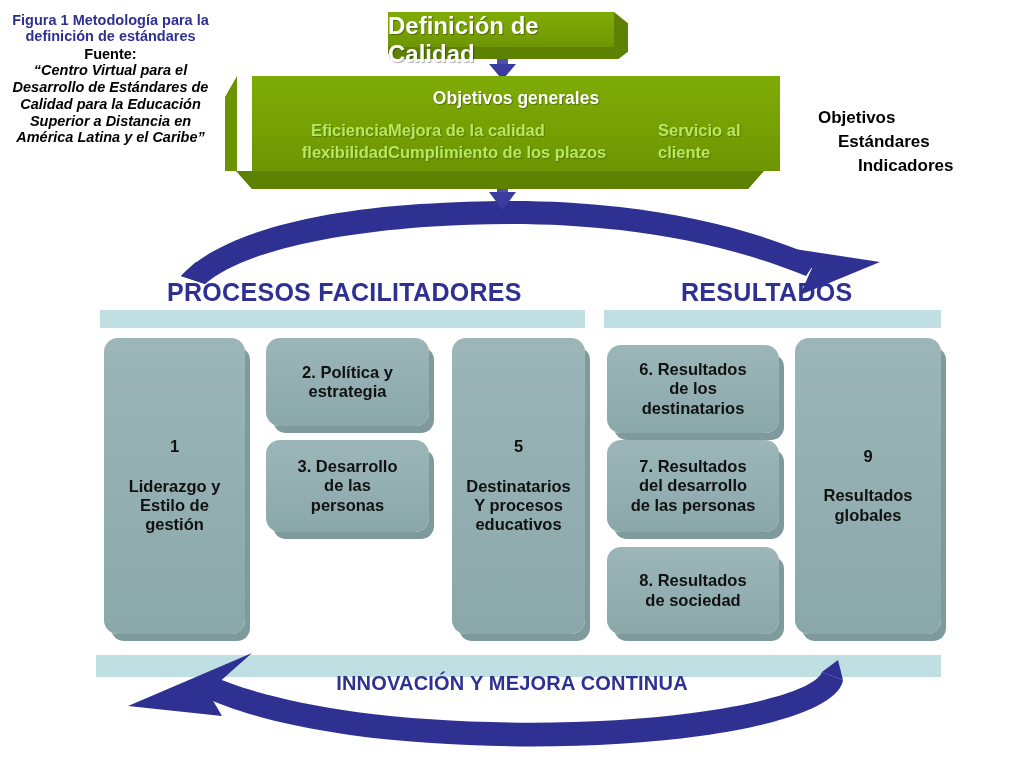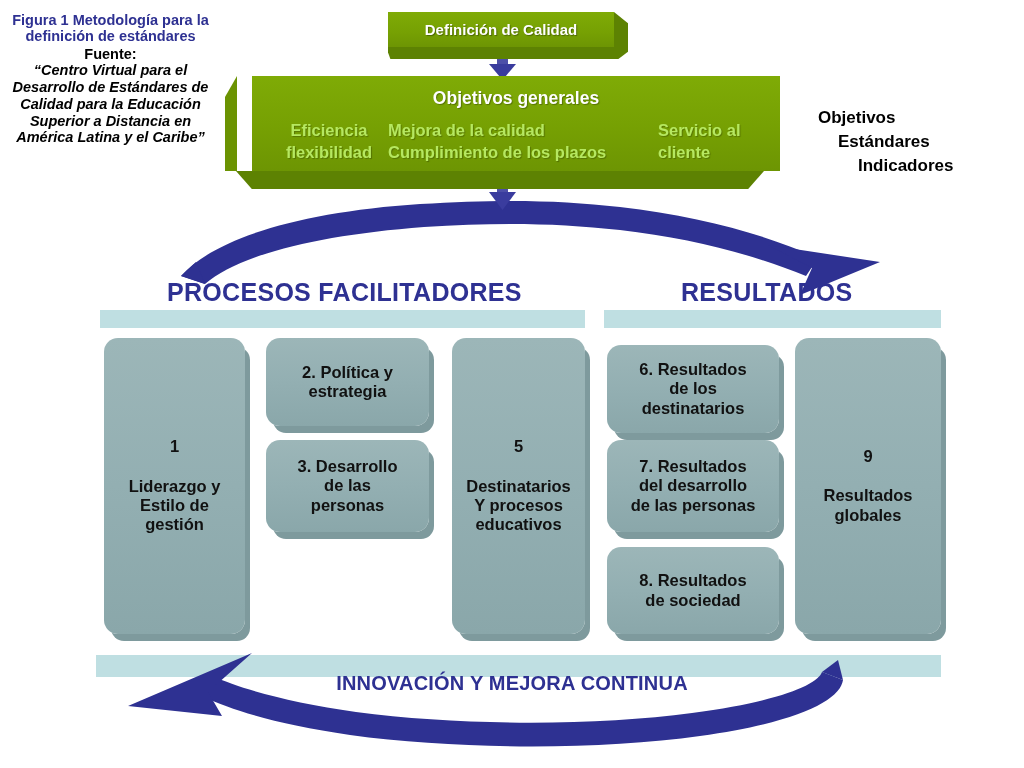--- a/index.html
+++ b/index.html
@@ -52,23 +52,23 @@
   
   .green-top {
     position: absolute;
     left: 388px;
     top: 12px;
     width: 226px;
     height: 35px;
     background: linear-gradient(to bottom, #7fab06 0%, #76a003 60%, #6d9503 100%);
     color: #ffffff;
     font-weight: bold;
-    font-size: 15px;
+    font-size: 24px;
     display: flex;
-    align-items: center;
+    align-items: flex-start;
     justify-content: center;
     text-shadow: 1px 1px 1px rgba(0,0,0,0.35);
     z-index: 5;
   }
   .green-top-shadow {
     position: absolute;
     left: 388px;
     top: 47px;
     width: 240px;
     height: 12px;
@@ -143,21 +143,21 @@
     top: 43px;
     width: 100%;
     display: flex;
     justify-content: flex-start;
     color: #b6e860;
     font-weight: bold;
     font-size: 16.5px;
     line-height: 1.35;
     text-shadow: 1px 1px 1px rgba(0,0,0,0.25);
   }
-  .goals .g1 { width: 118px; margin-left: 18px; text-align: center; }
+  .goals .g1 { width: 118px; margin-left: 18px; text-align: right; }
   .goals .g2 { width: 270px; text-align: left; }
   .goals .g3 { width: 110px; text-align: left; }
 
   
   #criteria {
     position: absolute;
     left: 818px;
     top: 106px;
     font-weight: bold;
     font-size: 17px;

